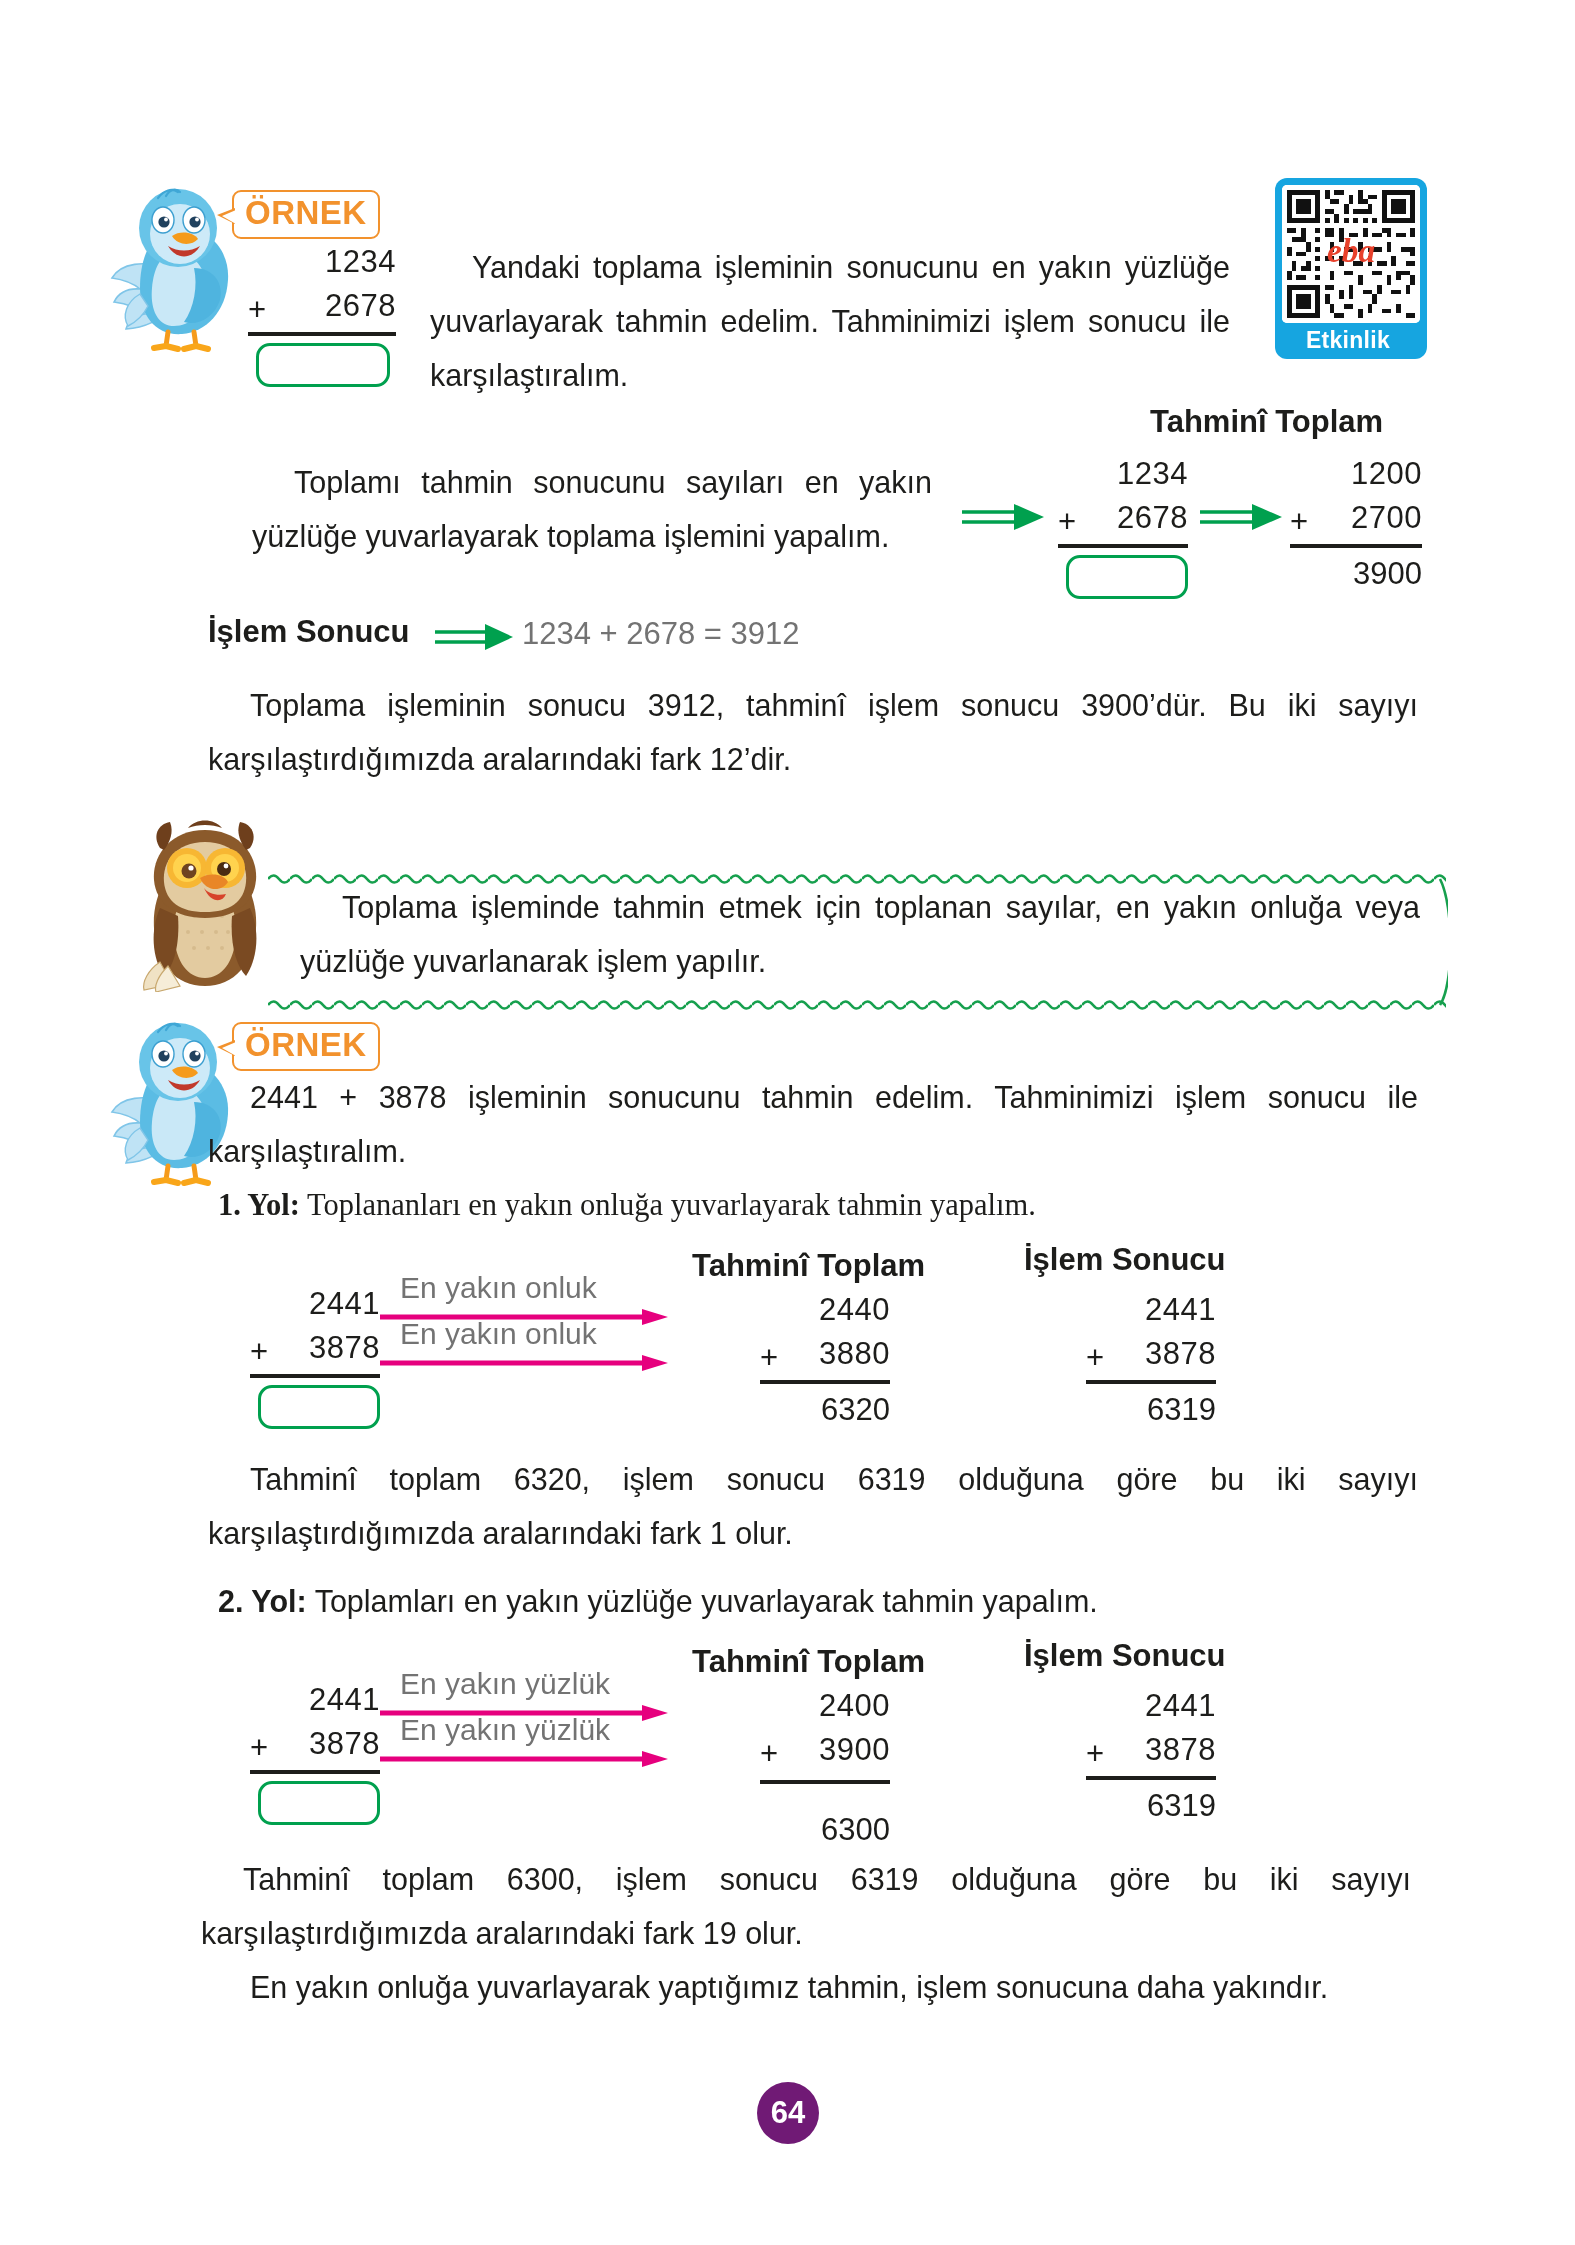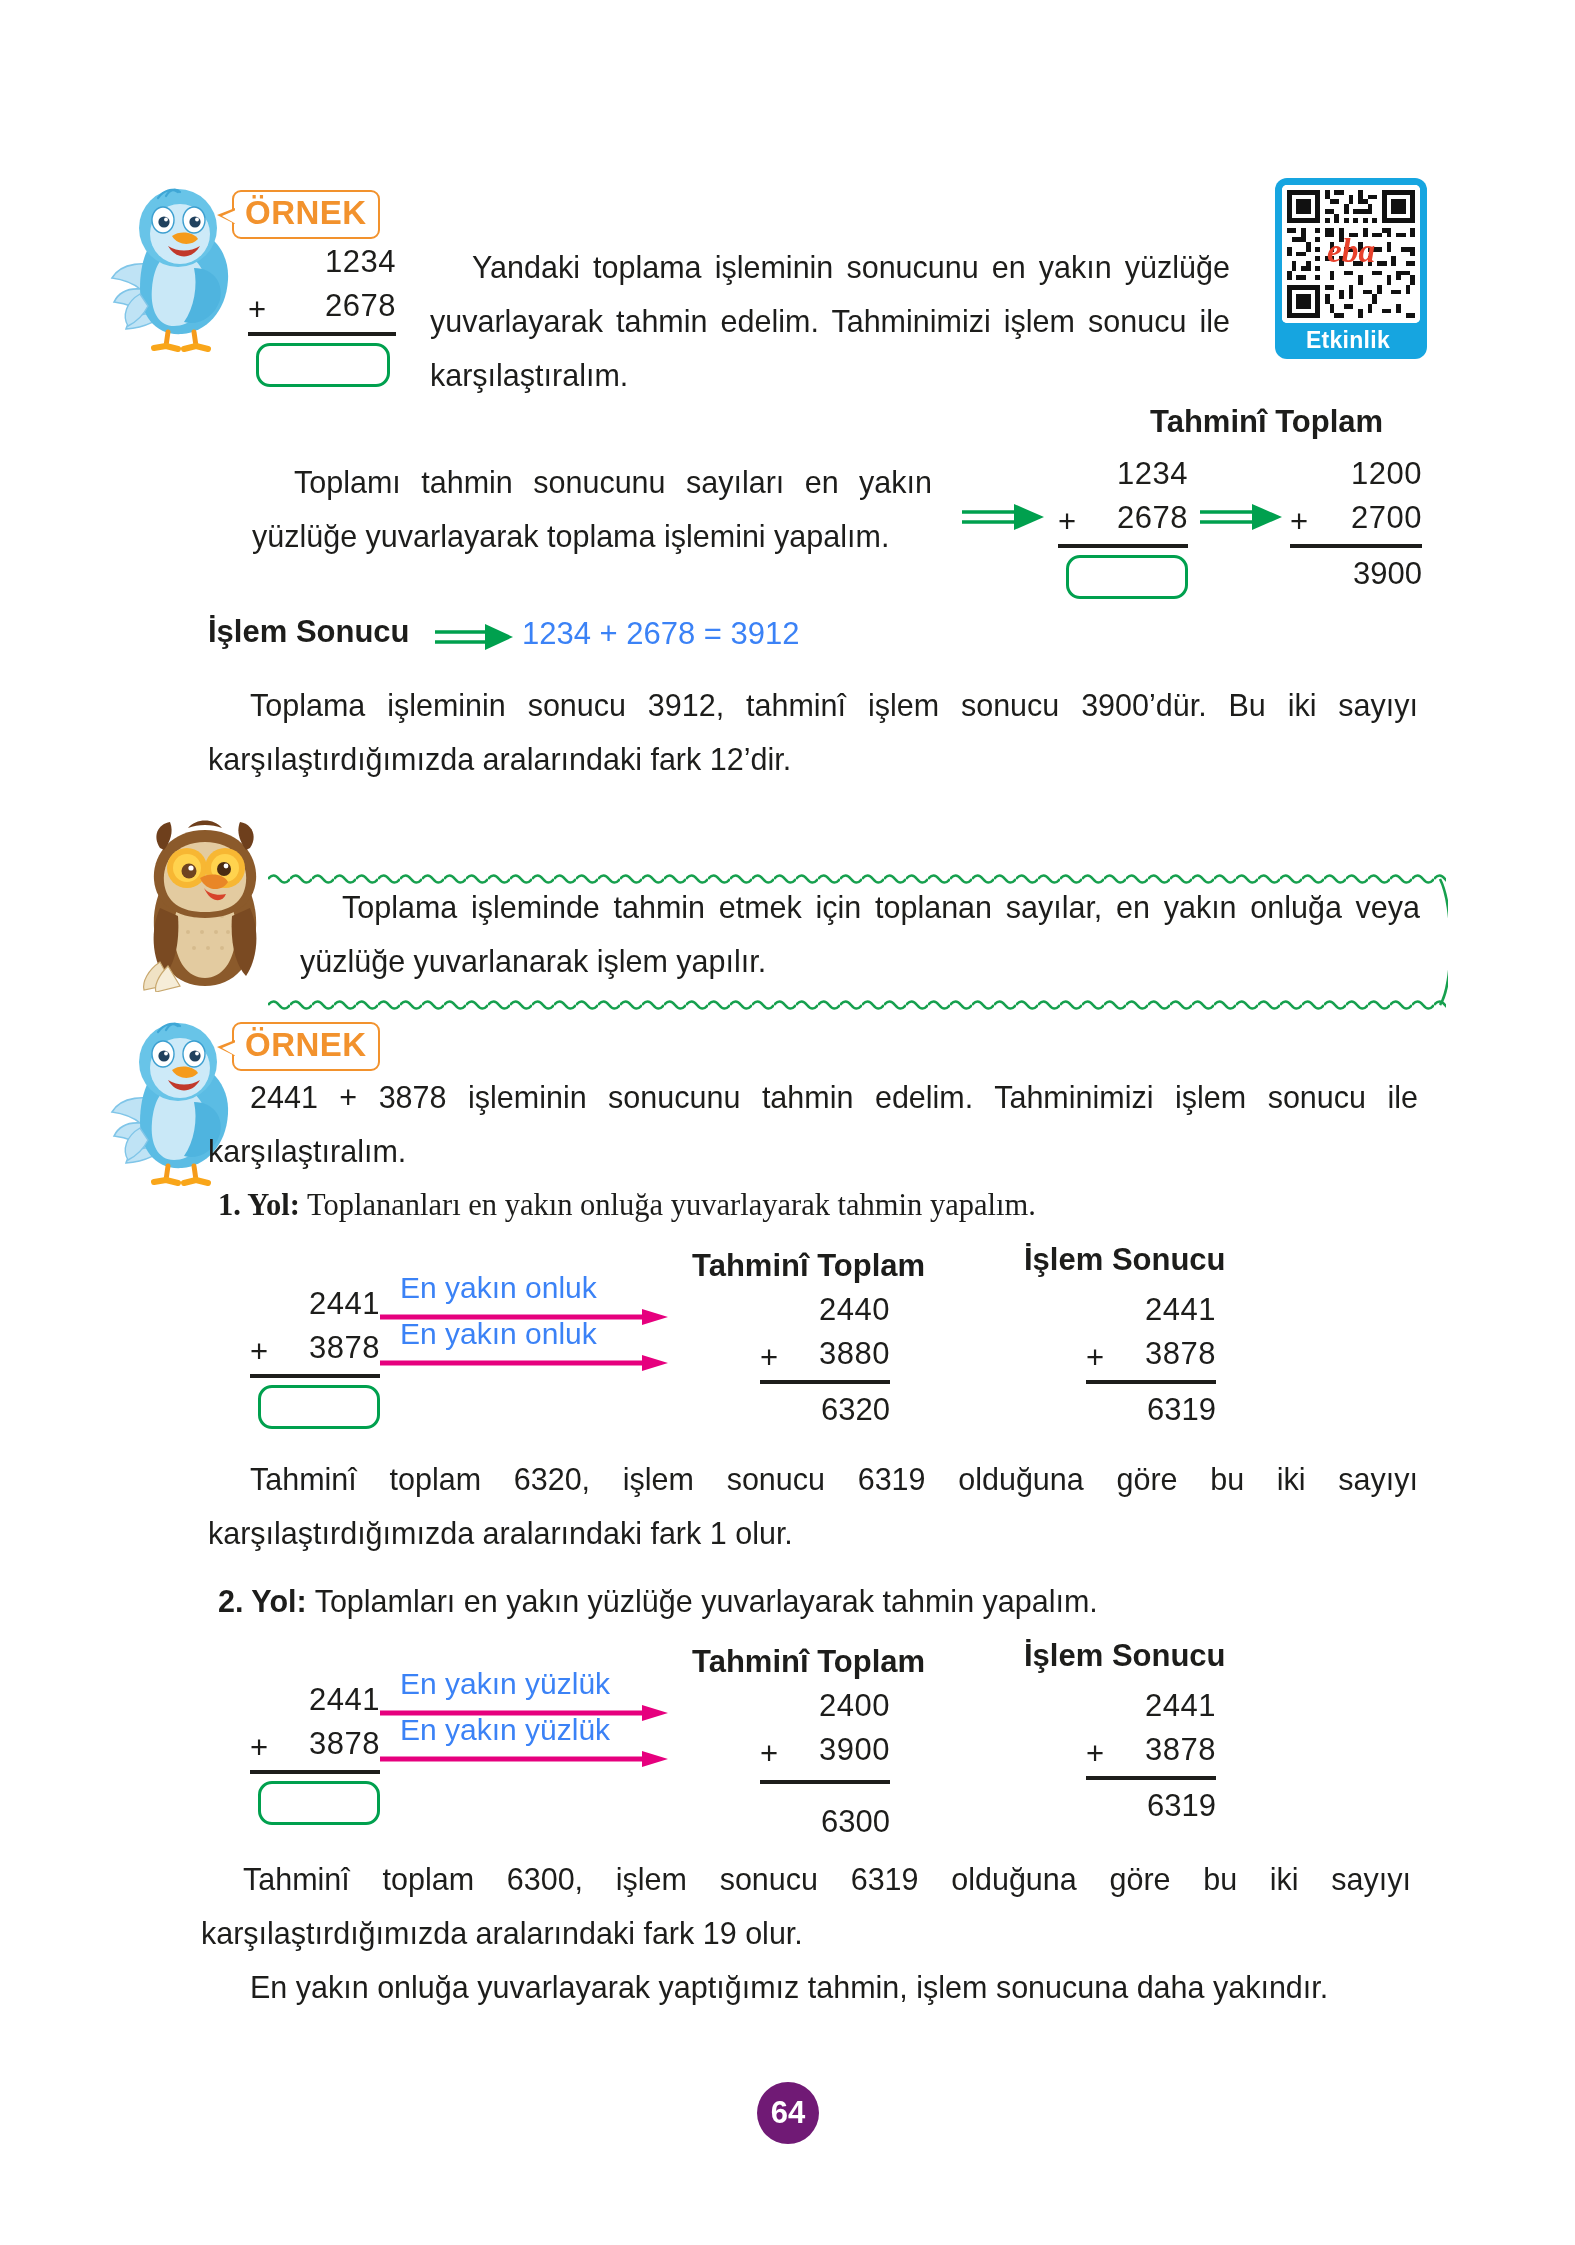--- a/index.html
+++ b/index.html
@@ -4,21 +4,21 @@
 <style>
   html,body{margin:0;padding:0;background:#fff;}
   body{
     width:1575px;height:2245px;position:relative;overflow:hidden;
     font-family:"Liberation Sans",sans-serif;color:#1a1a1a;
   }
   .page{position:absolute;inset:0;}
 
   
   .abs{position:absolute;}
-  .txt{font-size:30px;line-height:54px;color:#3b82f6;}
+  .txt{font-size:30px;line-height:54px;color:#737373;}
   .body-par{font-size:30.5px;line-height:54px;text-align:justify;color:#1d1d1b;}
   .bold{font-weight:bold;}
 
   
   .ornek{
     display:inline-block;border:2.5px solid #F2922D;border-radius:9px;
     padding:1px 11px 4px 11px;color:#F2922D;font-weight:bold;font-size:33px;
     letter-spacing:.5px;line-height:40px;background:#fff;position:relative;
   }
   .ornek:before{
@@ -479,21 +479,21 @@
   <div class="abs colhead" style="left:692px;top:1644px;">Tahminî Toplam</div>
   <div class="vadd" style="left:760px;top:1684px;width:130px;">
     <div class="row">
       <span class="num">2400</span>
     </div>
     <div class="row" style="position:relative;">
       <span class="plus" style="top:4px;">+</span>
       <span class="num">3900</span>
     </div>
     <div class="rule" style="margin-top:8px;width:130px;"></div>
-    <div class="sumline" style="margin-top:16px;">6300</div>
+    <div class="sumline" style="margin-top:24px;">6300</div>
   </div>
 
   <div class="abs colhead" style="left:1024px;top:1638px;">İşlem Sonucu</div>
   <div class="vadd" style="left:1086px;top:1684px;width:130px;">
     <div class="row">
       <span class="num">2441</span>
     </div>
     <div class="row" style="position:relative;">
       <span class="plus" style="top:4px;">+</span>
       <span class="num">3878</span>

